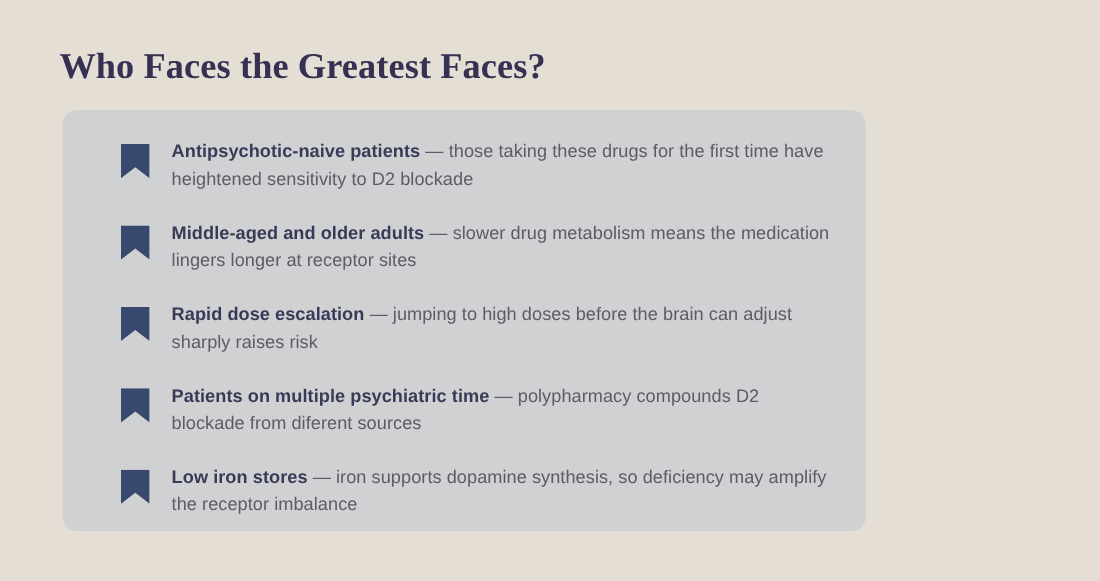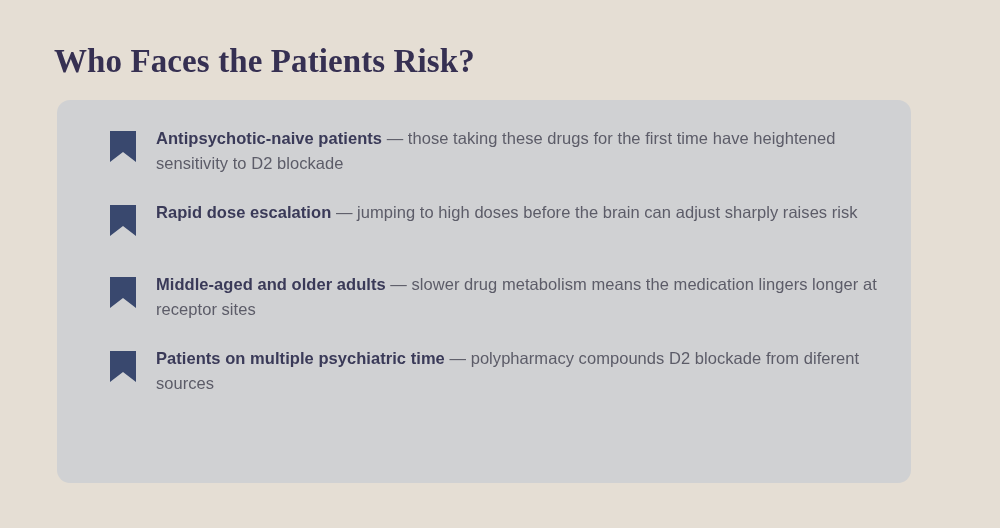--- a/index.html
+++ b/index.html
@@ -29,21 +29,21 @@
     font-weight: bold;
     color: #363052;
     letter-spacing: 0.1px;
     white-space: nowrap;
     margin: 0;
   }
   .card {
     position: absolute;
     left: 57px;
     top: 100px;
-    width: 854px;
+    width: 730px;
     height: 383px;
     background: #d0d1d3;
     border-radius: 13px;
     box-sizing: border-box;
   }
   .risk-list {
     position: absolute;
     left: 53px;
     top: 26px;
     right: 30px;
@@ -77,58 +77,66 @@
   .risk-lead {
     font-weight: bold;
     color: #3a3a58;
   }
 </style>
 </head>
 <body>
 
 <div class="page">
 
-  <h1 class="page-title">Who Faces the Patients Risk?</h1>
+  <h1 class="page-title">Who Faces the Greatest Faces?</h1>
 
   <div class="card">
     <ul class="risk-list">
 
       <li class="risk-item">
         <span class="bookmark-icon">
           <svg viewBox="0 0 26 31" width="26" height="31" xmlns="http://www.w3.org/2000/svg">
             <path d="M0 0 H26 V31 L13 21 L0 31 Z" fill="#39486e"></path>
           </svg>
         </span>
         <span class="risk-text"><span class="risk-lead">Antipsychotic-naive patients</span><span> — those taking these drugs for the first time have heightened sensitivity to D2 blockade</span></span>
       </li>
 
       <li class="risk-item">
         <span class="bookmark-icon">
           <svg viewBox="0 0 26 31" width="26" height="31" xmlns="http://www.w3.org/2000/svg">
             <path d="M0 0 H26 V31 L13 21 L0 31 Z" fill="#39486e"></path>
           </svg>
         </span>
-        <span class="risk-text"><span class="risk-lead">Rapid dose escalation</span><span> — jumping to high doses before the brain can adjust sharply raises risk</span></span>
+        <span class="risk-text"><span class="risk-lead">Middle-aged and older adults</span><span> — slower drug metabolism means the medication lingers longer at receptor sites</span></span>
       </li>
 
       <li class="risk-item">
         <span class="bookmark-icon">
           <svg viewBox="0 0 26 31" width="26" height="31" xmlns="http://www.w3.org/2000/svg">
             <path d="M0 0 H26 V31 L13 21 L0 31 Z" fill="#39486e"></path>
           </svg>
         </span>
-        <span class="risk-text"><span class="risk-lead">Middle-aged and older adults</span><span> — slower drug metabolism means the medication lingers longer at receptor sites</span></span>
+        <span class="risk-text"><span class="risk-lead">Rapid dose escalation</span><span> — jumping to high doses before the brain can adjust sharply raises risk</span></span>
       </li>
 
       <li class="risk-item">
         <span class="bookmark-icon">
           <svg viewBox="0 0 26 31" width="26" height="31" xmlns="http://www.w3.org/2000/svg">
             <path d="M0 0 H26 V31 L13 21 L0 31 Z" fill="#39486e"></path>
           </svg>
         </span>
         <span class="risk-text"><span class="risk-lead">Patients on multiple psychiatric time</span><span> — polypharmacy compounds D2 blockade from diferent sources</span></span>
       </li>
 
+      <li class="risk-item">
+        <span class="bookmark-icon">
+          <svg viewBox="0 0 26 31" width="26" height="31" xmlns="http://www.w3.org/2000/svg">
+            <path d="M0 0 H26 V31 L13 21 L0 31 Z" fill="#39486e"></path>
+          </svg>
+        </span>
+        <span class="risk-text"><span class="risk-lead">Low iron stores</span><span> — iron supports dopamine synthesis, so deficiency may amplify the receptor imbalance</span></span>
+      </li>
 
     </ul>
   </div>
 
 </div>
 
 </body></html>

